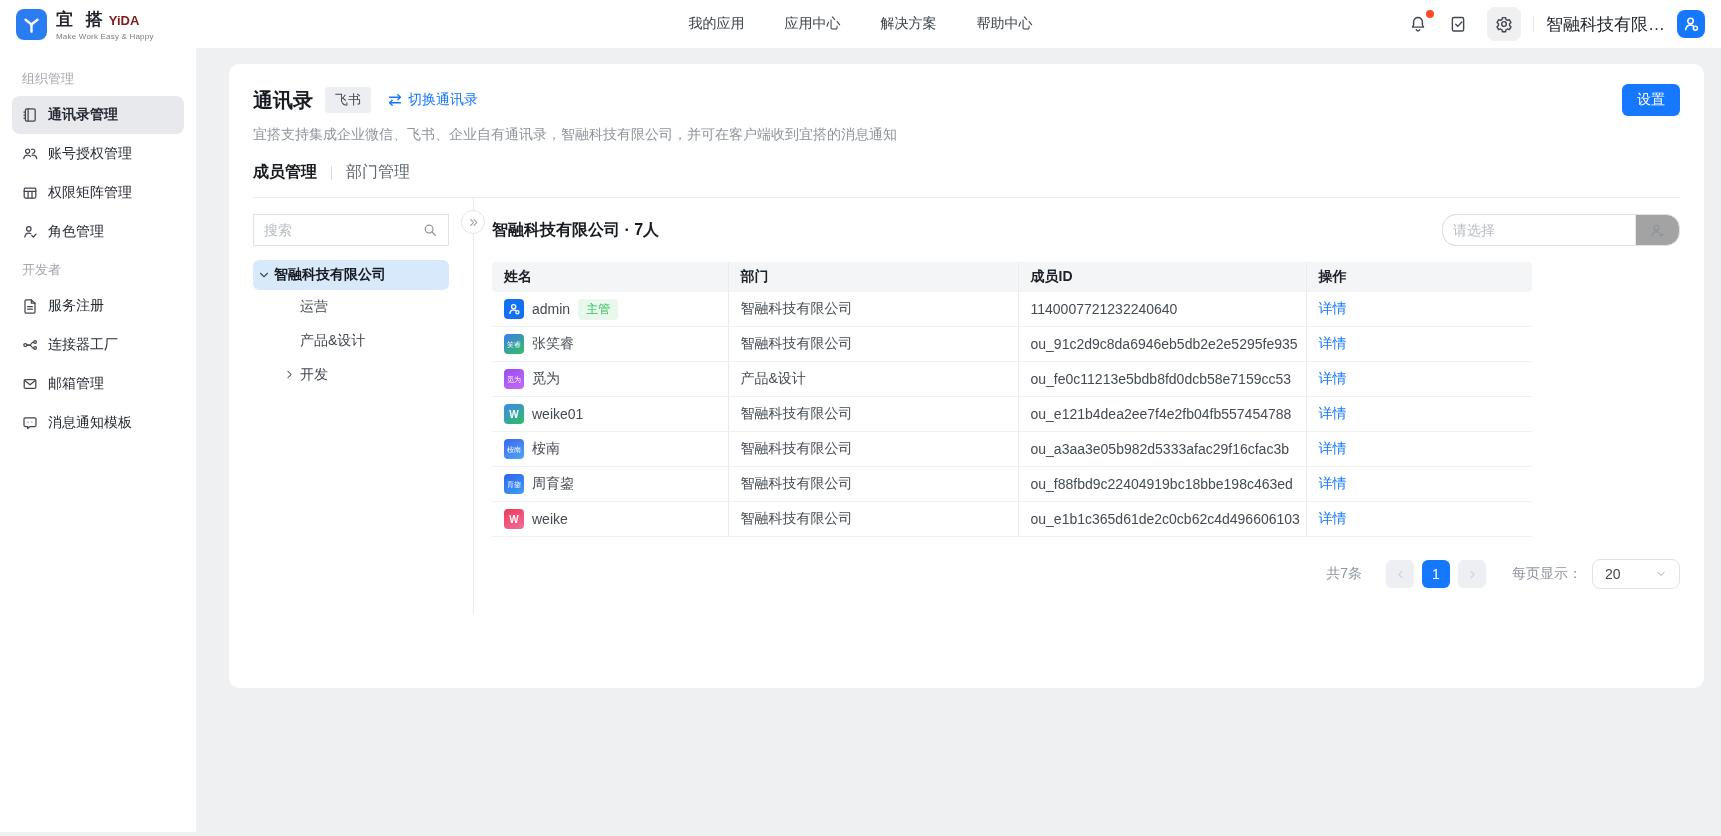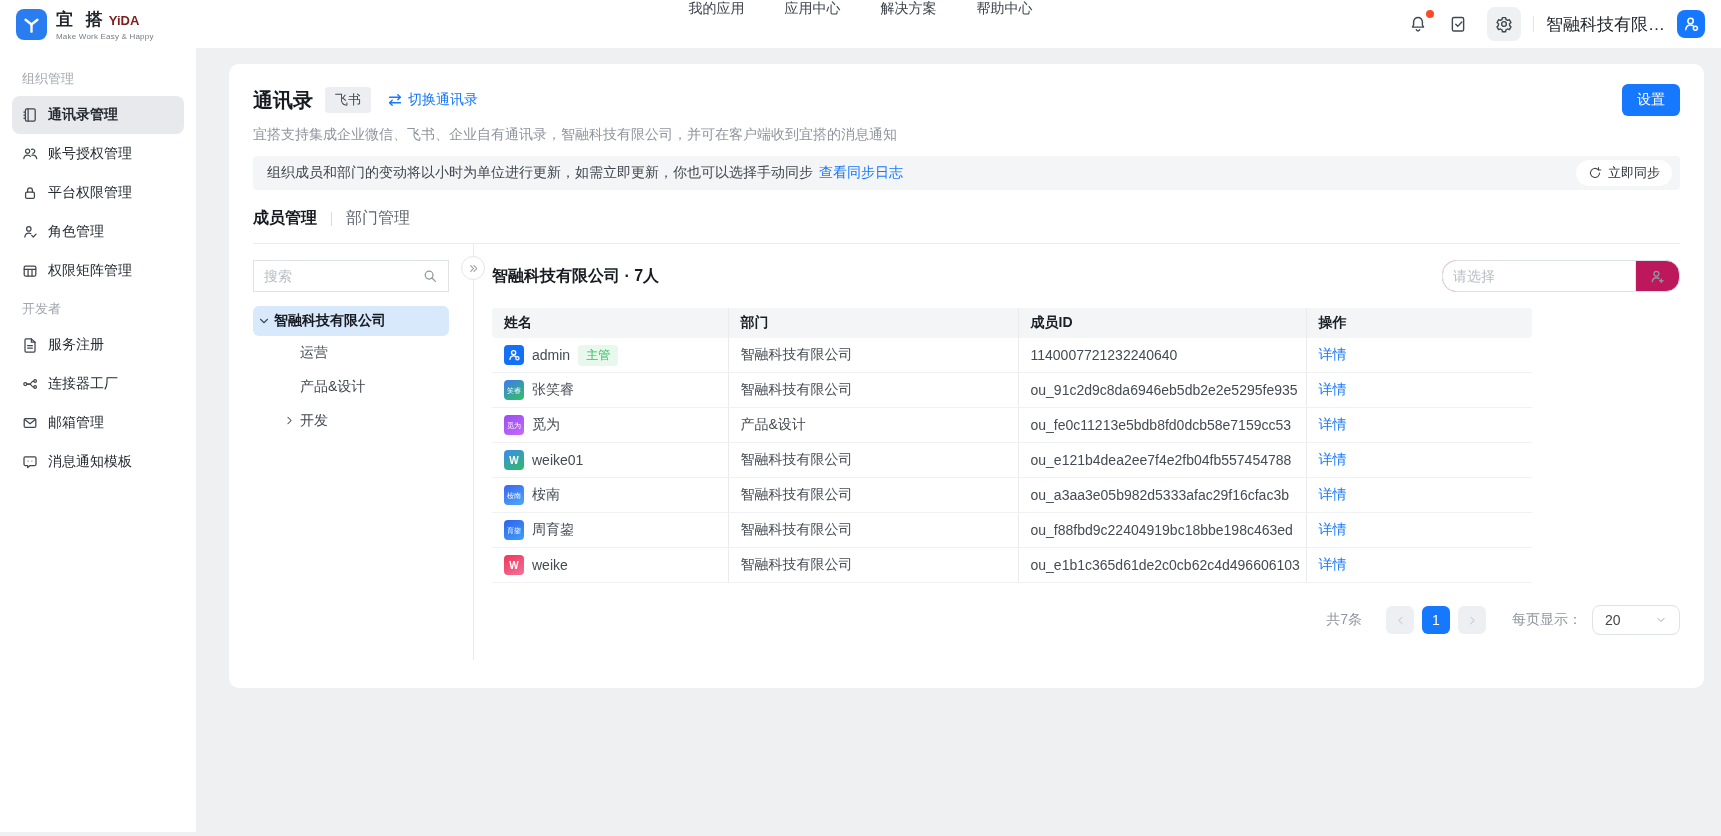--- a/index.html
+++ b/index.html
@@ -5,21 +5,21 @@
   * { box-sizing: border-box; margin: 0; padding: 0; }
   html,body { width:1721px; height:836px; overflow:hidden; }
   body {
     font-family: "Liberation Sans", "DejaVu Sans", sans-serif;
     background:#eef0f2; color:#1f2329; font-size:14px;
   }
   svg { display:block; }
 
   
   .navbar {
-    height:48px; background:#fff; display:flex; 
+    height:48px; background:#fff; display:flex; align-items:center;
     padding:0 16px; position:relative; z-index:5;
   }
   .logo { display:flex; align-items:center; gap:9px; }
   .logo-mark {
     width:31px; height:31px; border-radius:8px; background:#2a7df0;
     display:flex; align-items:center; justify-content:center; color:#fff;
   }
   .logo-cn { font-size:17px; font-weight:bold; letter-spacing:4px; color:#22262c; }
   .logo-en { font-size:13px; font-weight:bold; color:#7f1d1d; margin-left:2px; }
   .logo-tagline { font-size:8px; color:#767c84; margin-top:1px; letter-spacing:.2px; }
@@ -134,21 +134,21 @@
     border-radius:50%; background:#fff; border:1px solid #e3e5e8;
     display:flex; align-items:center; justify-content:center; color:#8f959e; cursor:pointer;
   }
 
   
   .table-panel { flex:1; padding:16px 0 0 18px; }
   .table-head-row { display:flex; align-items:center; }
   .members-title { font-size:16px; font-weight:bold; color:#171b21; }
   .select-group {
     margin-left:auto; width:238px; height:32px; border:1px solid #dfe2e6;
-    border-radius:14px; display:flex; align-items:stretch; background:#be185d; overflow:hidden;
+    border-radius:14px; display:flex; align-items:stretch; background:#a3a3a3; overflow:hidden;
   }
   .select-group input {
     border:none; outline:none; flex:1; min-width:0; padding:0 10px;
     font-size:14px; font-family:inherit; color:#262b33;
   }
   .select-group input::placeholder { color:#b7bdc5; }
   .picker-btn {
     width:44px; border-left:1px solid #e6e8eb; display:flex; align-items:center;
     justify-content:center; color:#8f959e; cursor:pointer;
   }
@@ -283,46 +283,37 @@
             <path d="M1.8 12.7c.3-2.3 1.8-3.6 3.8-3.6 1.2 0 2.2.5 2.9 1.3"></path>
             <path d="M9.6 3.4a2.1 2.1 0 1 1 1.2 3.9"></path>
             <path d="M9.9 9.2c.4-.1.7-.1 1-.1 2 0 3.5 1.3 3.8 3.6"></path>
           </svg>
         </span>
         <span>账号授权管理</span>
       </div>
       <div class="side-item">
         <span class="s-ic">
           <svg width="16" height="16" viewBox="0 0 16 16" fill="none" stroke="currentColor" stroke-width="1.25" stroke-linecap="round" stroke-linejoin="round">
-            <rect x="3.6" y="7" width="8.8" height="6.4" rx="1.2"></rect>
-            <path d="M5.6 7V5.2a2.4 2.4 0 0 1 4.8 0V7"></path>
-          </svg>
-        </span>
-        <span>平台权限管理</span>
-      </div>
-      <div class="side-item">
-        <span class="s-ic">
-          <svg width="16" height="16" viewBox="0 0 16 16" fill="none" stroke="currentColor" stroke-width="1.25" stroke-linecap="round" stroke-linejoin="round">
-            <circle cx="6.8" cy="4.9" r="2.2"></circle>
-            <path d="M2.8 13c.4-2.5 2-3.9 4-3.9.8 0 1.5.2 2.1.6"></path>
-            <path d="M9.7 11.4l1.6 1.6 2.8-2.9"></path>
-          </svg>
-        </span>
-        <span>角色管理</span>
-      </div>
-      <div class="side-item">
-        <span class="s-ic">
-          <svg width="16" height="16" viewBox="0 0 16 16" fill="none" stroke="currentColor" stroke-width="1.25" stroke-linecap="round" stroke-linejoin="round">
             <rect x="2.2" y="3" width="11.6" height="10" rx="1.2"></rect>
             <path d="M2.2 6.3h11.6"></path>
             <path d="M6.1 6.3V13"></path>
             <path d="M10 6.3V13"></path>
           </svg>
         </span>
         <span>权限矩阵管理</span>
+      </div>
+      <div class="side-item">
+        <span class="s-ic">
+          <svg width="16" height="16" viewBox="0 0 16 16" fill="none" stroke="currentColor" stroke-width="1.25" stroke-linecap="round" stroke-linejoin="round">
+            <circle cx="6.8" cy="4.9" r="2.2"></circle>
+            <path d="M2.8 13c.4-2.5 2-3.9 4-3.9.8 0 1.5.2 2.1.6"></path>
+            <path d="M9.7 11.4l1.6 1.6 2.8-2.9"></path>
+          </svg>
+        </span>
+        <span>角色管理</span>
       </div>
       <div class="side-section-title">开发者</div>
       <div class="side-item">
         <span class="s-ic">
           <svg width="16" height="16" viewBox="0 0 16 16" fill="none" stroke="currentColor" stroke-width="1.25" stroke-linecap="round" stroke-linejoin="round">
             <path d="M4 1.9h5.4L13 5.2v8.9a1 1 0 0 1-1 1H4a1 1 0 0 1-1-1V2.9a1 1 0 0 1 1-1Z"></path>
             <path d="M9.4 1.9V5.2H13"></path>
             <path d="M5.6 8.6h4.8"></path>
             <path d="M5.6 11.1h4.8"></path>
           </svg>
@@ -377,33 +368,20 @@
                 <path d="M5.2 8.3l-2.5 2.5 2.5 2.5"></path>
               </svg>
             </span>
           <span>切换通讯录</span>
         </a>
         <button class="settings-btn">设置</button>
       </div>
 
       <p class="page-desc">宜搭支持集成企业微信、飞书、企业自有通讯录，智融科技有限公司，并可在客户端收到宜搭的消息通知</p>
 
-      <div class="notice-bar">
-        <span>组织成员和部门的变动将以小时为单位进行更新，如需立即更新，你也可以选择手动同步</span>
-        <a class="notice-link">查看同步日志</a>
-        <button class="sync-btn">
-          <span class="s-ic">
-              <svg width="14" height="14" viewBox="0 0 16 16" fill="none" stroke="currentColor" stroke-width="1.25" stroke-linecap="round" stroke-linejoin="round">
-                <path d="M13.2 8a5.2 5.2 0 1 1-1.5-3.7"></path>
-                <path d="M12 1.9v2.7h2.7"></path>
-              </svg>
-            </span>
-          <span>立即同步</span>
-        </button>
-      </div>
 
       <div class="tabs-row">
         <span class="tab active">成员管理</span>
         <span class="tab-sep"></span>
         <span class="tab">部门管理</span>
       </div>
 
       <div class="content-body">
 
         <div class="tree-panel">

